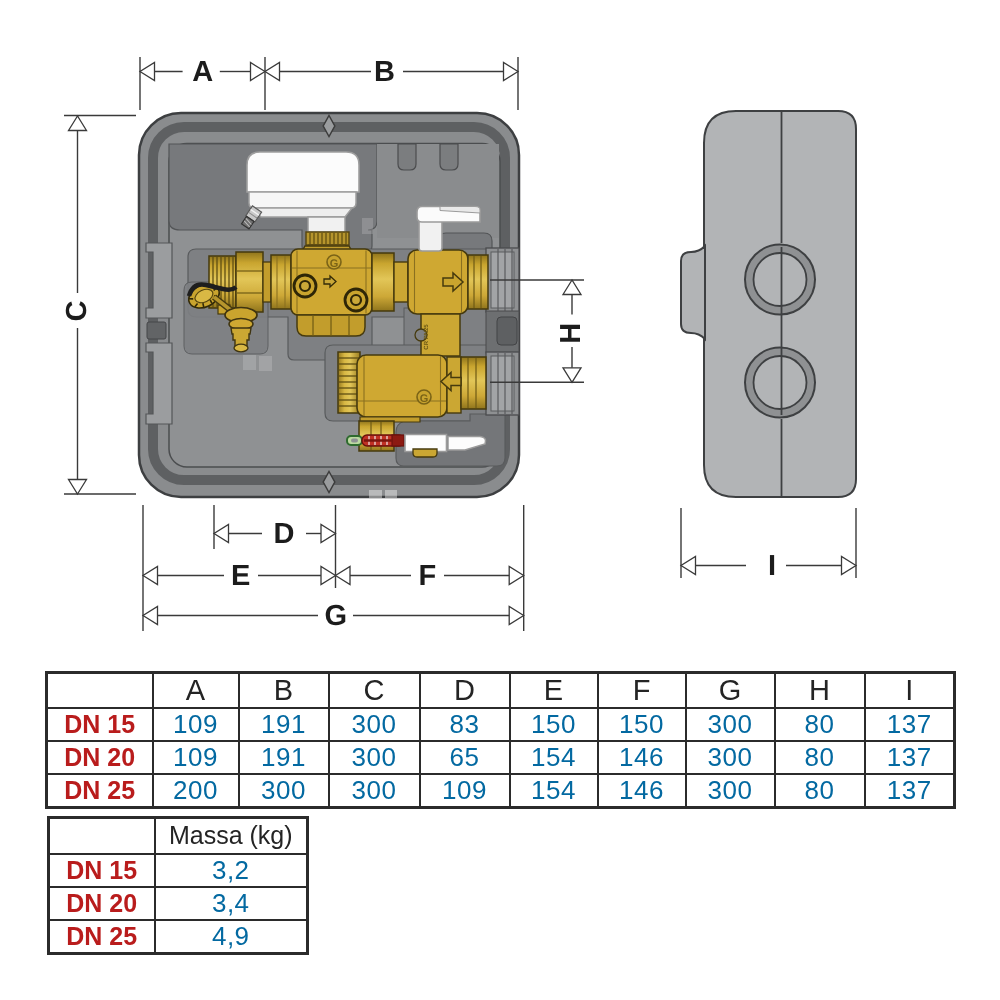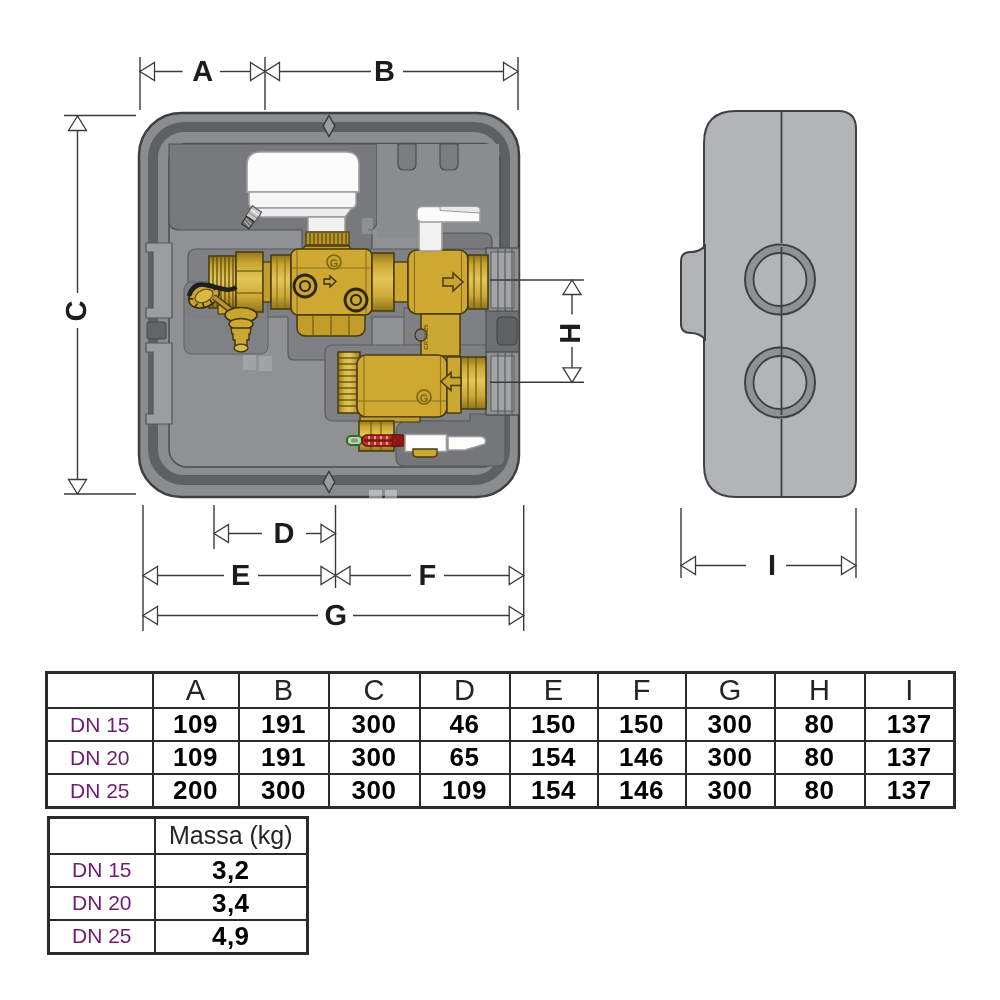--- a/index.html
+++ b/index.html
@@ -2,23 +2,23 @@
 <html><head>
 <meta charset="utf-8">
 <style>
   html,body{margin:0;padding:0;background:#ffffff;width:1000px;height:1000px;overflow:hidden;}
   *{box-sizing:border-box;font-family:"Liberation Sans",sans-serif;}
   svg text{text-rendering:geometricPrecision;}
   #stage{position:absolute;left:0;top:0;width:1000px;height:1000px;opacity:0.999;}
   table{border-collapse:collapse;table-layout:fixed;position:absolute;background:#fff;}
   td{text-align:center;vertical-align:middle;padding:0;overflow:hidden;}
   .t1 td{border:2px solid #2b2b2b;}
-  .num{font-size:26px;color:#000000;font-weight:700;letter-spacing:0.5px;}
+  .num{font-size:26px;color:#0369a1;font-weight:400;letter-spacing:0.5px;}
   .hdr{font-size:29px;color:#242424;font-weight:400;}
-  .dn{font-size:21px;color:#701a75;font-weight:400;}
+  .dn{font-size:25px;color:#b91c1c;font-weight:700;}
 </style>
 </head>
 <body>
 <div id="stage">
 <svg width="1000" height="1000" viewBox="0 0 1000 1000">
 <defs>
   <linearGradient id="brassH" x1="0" y1="0" x2="0" y2="1">
     <stop offset="0" stop-color="#8f741c"></stop>
     <stop offset="0.18" stop-color="#c9a52f"></stop>
     <stop offset="0.45" stop-color="#e2c658"></stop>
@@ -470,21 +470,21 @@
           <td class="hdr">F</td>
           <td class="hdr">G</td>
           <td class="hdr">H</td>
           <td class="hdr">I</td>
   </tr>
   <tr style="height:29px;">
     <td class="dn">DN 15</td>
           <td class="num">109</td>
           <td class="num">191</td>
           <td class="num">300</td>
-          <td class="num">46</td>
+          <td class="num">83</td>
           <td class="num">150</td>
           <td class="num">150</td>
           <td class="num">300</td>
           <td class="num">80</td>
           <td class="num">137</td>
   </tr>
   <tr style="height:29px;">
     <td class="dn">DN 20</td>
           <td class="num">109</td>
           <td class="num">191</td>

